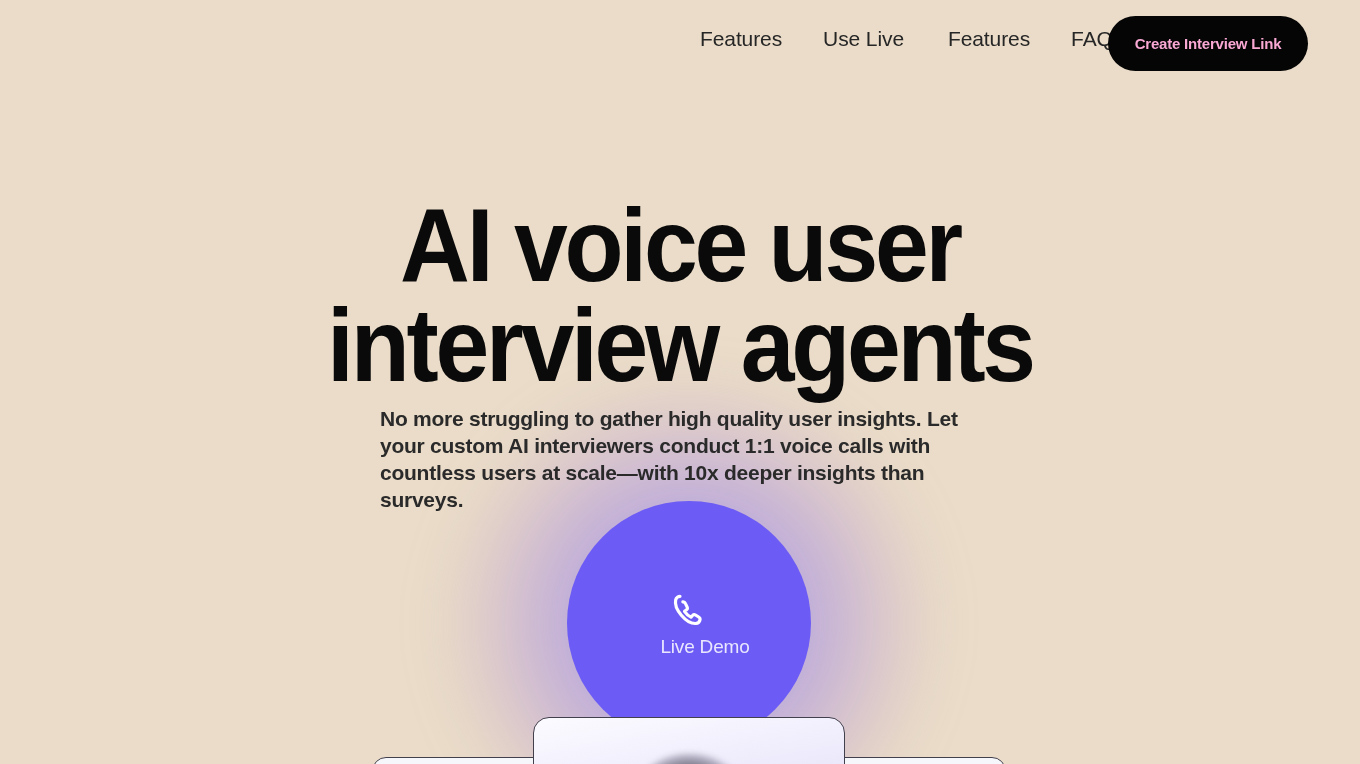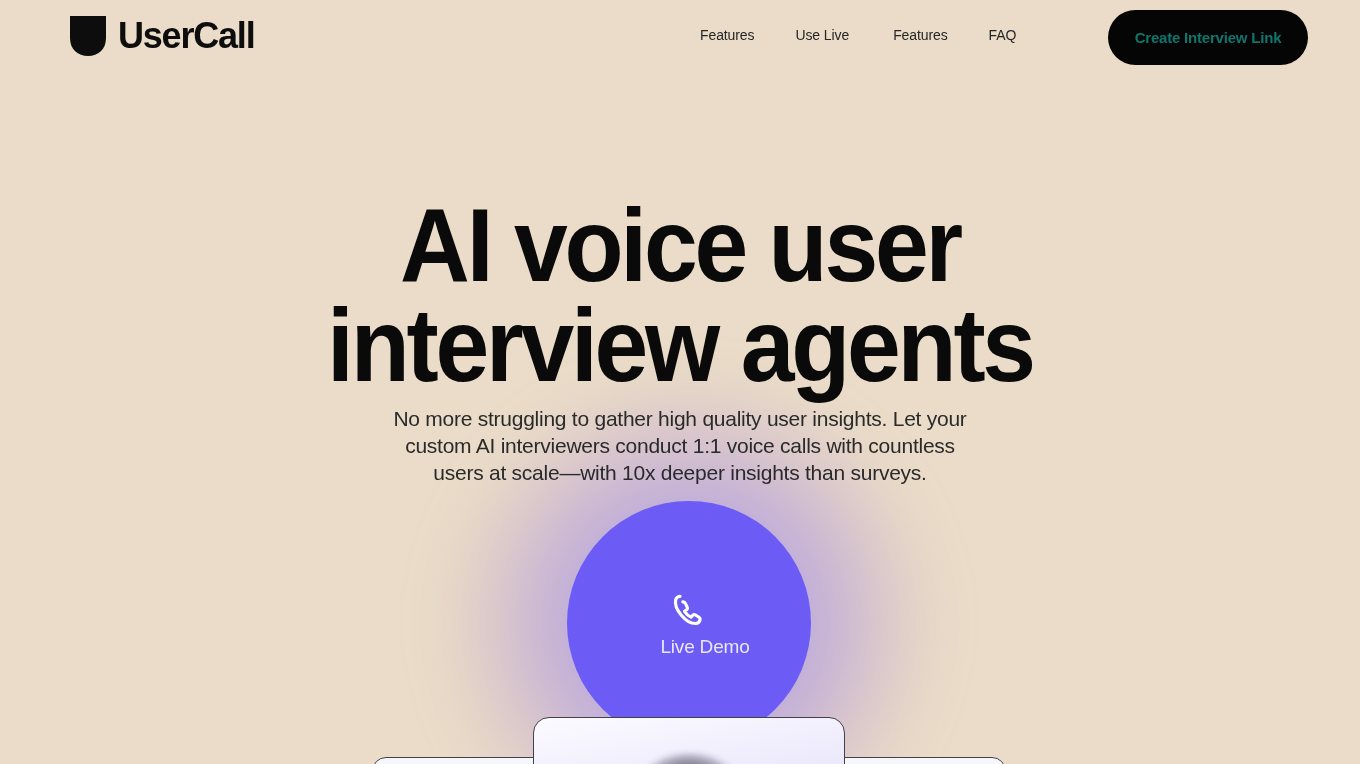--- a/index.html
+++ b/index.html
@@ -57,38 +57,38 @@
   .nav {
     position: absolute;
     left: 700px;
     top: 27px;
     display: flex;
     align-items: center;
     gap: 0;
   }
 
   .nav-link {
-    font-size: 14px;
+    font-size: 21px;
     color: #262626;
     text-decoration: none;
     letter-spacing: -0.1px;
     white-space: nowrap;
   }
   .nav-link.features   { margin-right: 41px; }
   .nav-link.usecases   { margin-right: 44px; }
   .nav-link.pricing    { margin-right: 41px; }
 
   .cta-button {
     position: absolute;
     left: 1108px;
-    top: 10px;
+    top: 16px;
     width: 200px;
     height: 55px;
     background: #050505;
-    color: #0f766e;
+    color: #f9a8d4;
     border: none;
     border-radius: 28px;
     font-family: "Liberation Sans", sans-serif;
     font-size: 15px;
     font-weight: bold;
     letter-spacing: -0.2px;
     cursor: pointer;
     display: flex;
     align-items: center;
     justify-content: center;
@@ -119,26 +119,27 @@
     transform: scaleX(0.93);
     transform-origin: center top;
     z-index: 12;
   }
 
   .subheadline {
     position: absolute;
     top: 406px;
     left: 380px;
     width: 600px;
-    text-align: center;
+    text-align: left;
     font-size: 21px;
     line-height: 1.28;
     letter-spacing: -0.25px;
     color: #2A2A2A;
     z-index: 12;
+    font-weight: bold;
   }
 
   
   .glow {
     position: absolute;
     left: 689px;
     top: 623px;
     width: 480px;
     height: 480px;
     margin-left: -240px;
@@ -254,28 +255,20 @@
         rgba(190,188,215,0.12) 88%,
         rgba(220,218,240,0) 100%);
     filter: blur(3px);
   }
 </style>
 </head>
 <body>
 
 <header class="header">
 
-  <a class="brand" href="#">
-    <span>
-      <svg class="shield-icon" viewBox="0 0 40 44" xmlns="http://www.w3.org/2000/svg" aria-hidden="true">
-        <path d="M2 2 H38 V24 C38 35.5 30.2 42 20 42 C9.8 42 2 35.5 2 24 Z" fill="#0D0D0D"></path>
-      </svg>
-    </span>
-    <span class="brand-name">UserCall</span>
-  </a>
 
   <nav class="nav">
     <a class="nav-link features" href="#">Features</a>
     <a class="nav-link usecases" href="#">Use Live</a>
     <a class="nav-link pricing" href="#">Features</a>
     <a class="nav-link faq" href="#">FAQ</a>
   </nav>
 
   <button class="cta-button">Create Interview Link</button>
 </header>

